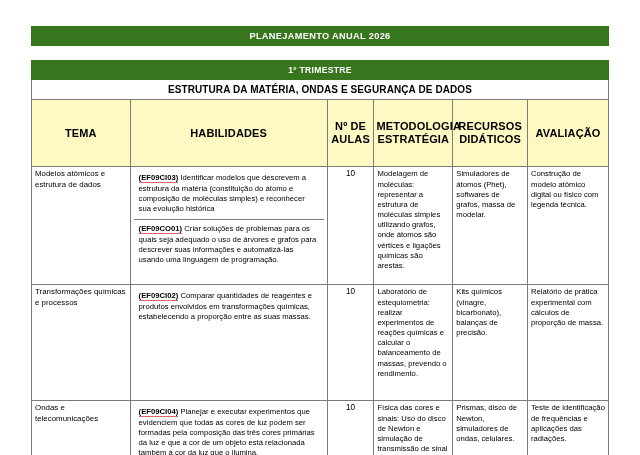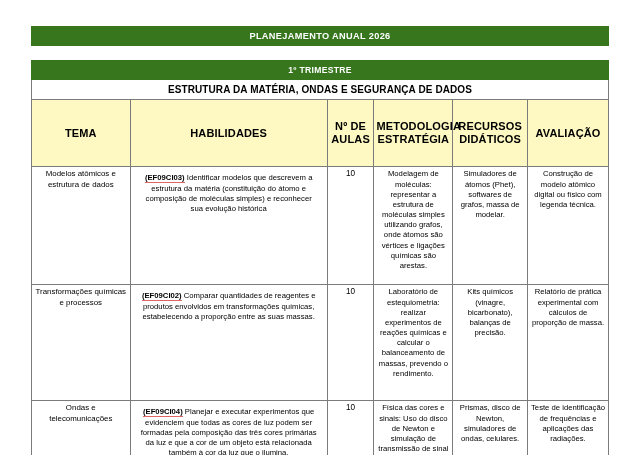--- a/index.html
+++ b/index.html
@@ -45,21 +45,20 @@
   
   table.plan {
     width: 100%;
     border-collapse: collapse;
     table-layout: fixed;
   }
   table.plan td, table.plan th {
     border: 1px solid #7b7b7b;
     vertical-align: top;
     padding: 2px 3px;
-    text-align: center;
   }
 
   tr.trimestre td {
     background: #37761d;
     border: 1px solid #37761d;
     color: #ffffff;
     text-align: center;
     font-weight: bold;
     font-size: 8.6px;
     letter-spacing: .3px;
@@ -188,20 +187,25 @@
     <tr class="row-h1">
       <td class="tema">Modelos atômicos e estrutura de dados</td>
       <td class="hab-wrap">
         <table class="habs">
           <tbody>
                 <tr>
             <td>
               <span class="code">(EF09CI03)</span><span> Identificar modelos que descrevem a estrutura da matéria (constituição do átomo e composição de moléculas simples) e reconhecer sua evolução histórica</span>
             </td>
           </tr>
+          <tr>
+            <td>
+              <span class="code">(EF09CO01)</span><span> Criar soluções de problemas para os quais seja adequado o uso de árvores e grafos para descrever suas informações e automatizá-las usando uma linguagem de programação.</span>
+            </td>
+          </tr>
         </tbody>
             </table>
       </td>
       <td class="aulas">10</td>
       <td class="cell-text clip">Modelagem de moléculas: representar a estrutura de moléculas simples utilizando grafos, onde átomos são vértices e ligações químicas são arestas.</td>
       <td class="cell-text">Simuladores de átomos (Phet), softwares de grafos, massa de modelar.</td>
       <td class="cell-text">Construção de modelo atômico digital ou físico com legenda técnica.</td>
     </tr>
 
     <tr class="row-h2">

